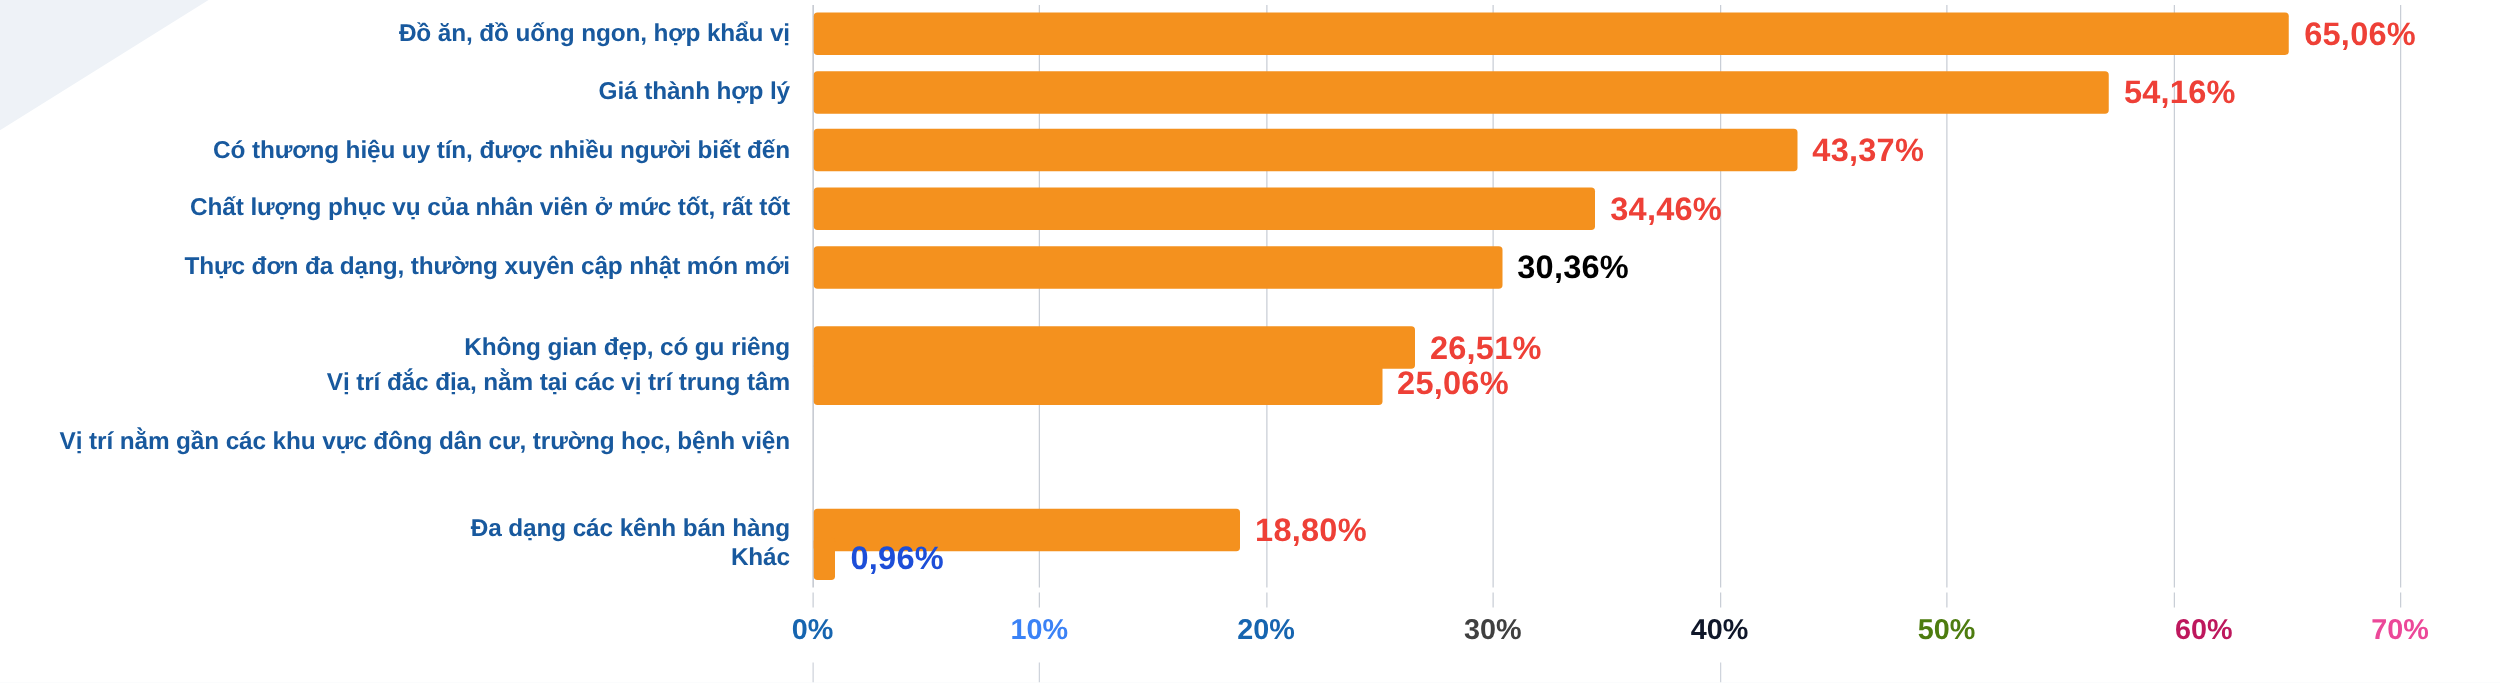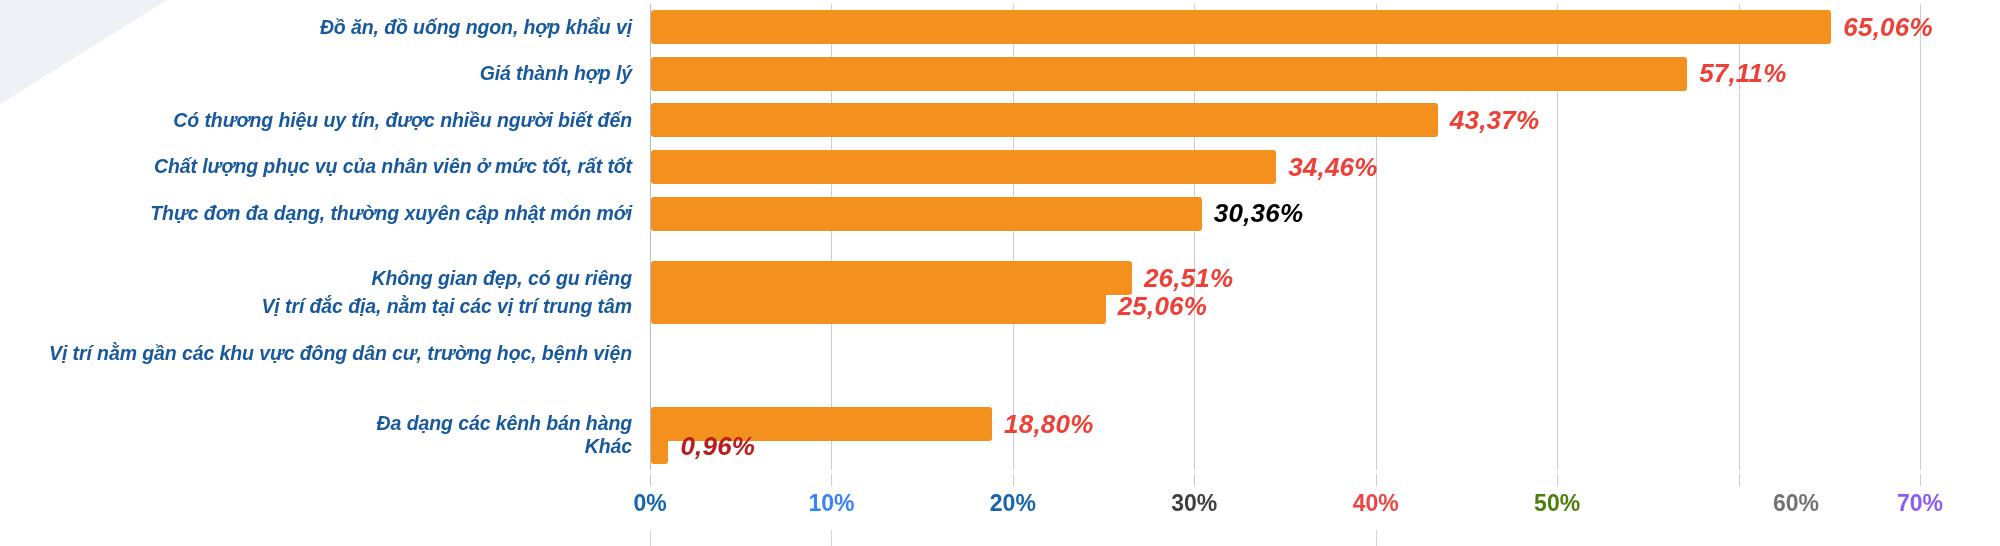--- a/index.html
+++ b/index.html
@@ -66,21 +66,20 @@
     width: 2000px;
     height: 470px;
   }
   .row {
     position: absolute;
     left: 0;
     width: 1696px;
     height: 46.6px;
     display: flex;
     align-items: center;
-    font-style: italic;
   }
   .row-label {
     position: absolute;
     left: 0;
     width: 632px;
     text-align: right;
     color: #18599e;
     font-weight: bold;
     font-size: 19.5px;
     letter-spacing: -0.1px;
@@ -169,21 +168,21 @@
         <div class="row-label">Đồ ăn, đồ uống ngon, hợp khẩu vị</div>
         <div class="bar-wrap">
           <div class="bar" style="width: 1180.37px; background: rgb(244, 145, 30);"></div>
           <div class="bar-value" style="color: rgb(238, 64, 55);">65,06%</div>
         </div>
       </div>
       <div class="row" style="top: 50.6px;">
         <div class="row-label">Giá thành hợp lý</div>
         <div class="bar-wrap">
           <div class="bar" style="width: 1036.14px; background: rgb(244, 145, 30);"></div>
-          <div class="bar-value" style="color: rgb(238, 64, 55);">57,11%</div>
+          <div class="bar-value" style="color: rgb(238, 64, 55);">54,16%</div>
         </div>
       </div>
       <div class="row" style="top: 97.2px;">
         <div class="row-label">Có thương hiệu uy tín, được nhiều người biết đến</div>
         <div class="bar-wrap">
           <div class="bar" style="width: 786.856px; background: rgb(244, 145, 30);"></div>
           <div class="bar-value" style="color: rgb(238, 64, 55);">43,37%</div>
         </div>
       </div>
       <div class="row" style="top: 143.8px;">
@@ -221,42 +220,42 @@
         <div class="row-label">Đa dạng các kênh bán hàng</div>
         <div class="bar-wrap">
           <div class="bar" style="width: 341.086px; background: rgb(244, 145, 30);"></div>
           <div class="bar-value" style="color: rgb(238, 64, 55);">18,80%</div>
         </div>
       </div>
       <div class="row" style="top: 423.4px;">
         <div class="row-label">Khác</div>
         <div class="bar-wrap">
           <div class="bar" style="width: 17.4171px; background: rgb(244, 145, 30);"></div>
-          <div class="bar-value" style="color: #b91c1c;">0,96%</div>
+          <div class="bar-value" style="color: #1d4ed8;">0,96%</div>
         </div>
       </div>
     </div>
 
   <div class="xaxis" id="xaxis">
       <div class="xtick-stub" style="left: 0px;"></div>
       <div class="xtick" style="left: 0px; color: rgb(22, 101, 176);">0%</div>
       <div class="xtick-stub" style="left: 181.429px;"></div>
       <div class="xtick" style="left: 181.429px; color: #3b82f6;">10%</div>
       <div class="xtick-stub" style="left: 362.857px;"></div>
       <div class="xtick" style="left: 362.857px; color: rgb(22, 101, 176);">20%</div>
       <div class="xtick-stub" style="left: 544.286px;"></div>
       <div class="xtick" style="left: 544.286px; color: #404040;">30%</div>
       <div class="xtick-stub" style="left: 725.714px;"></div>
-      <div class="xtick" style="left: 725.714px; color: #ef4444; text-align: right;">40%</div>
+      <div class="xtick" style="left: 725.714px; color: #0f172a; text-align: right;">40%</div>
       <div class="xtick-stub" style="left: 907.143px;"></div>
       <div class="xtick" style="left: 907.143px; color: #4d7c0f;">50%</div>
       <div class="xtick-stub" style="left: 1088.57px;"></div>
-      <div class="xtick" style="left: 1146px; color: #737373; text-align: center;">60%</div>
+      <div class="xtick" style="left: 1113px; color: #be185d; text-align: center;">60%</div>
       <div class="xtick-stub" style="left: 1270px;"></div>
-      <div class="xtick" style="left: 1270px; color: #8b5cf6;">70%</div>
+      <div class="xtick" style="left: 1270px; color: #ec4899;">70%</div>
     </div>
   <div class="xaxis-bottom-marks" id="xaxisbottom">
       <div class="bottom-mark" style="left: 0px;"></div>
       <div class="bottom-mark" style="left: 181.429px;"></div>
       <div class="bottom-mark" style="left: 725.714px;"></div>
     </div>
 
 </div>
 
 </body></html>

